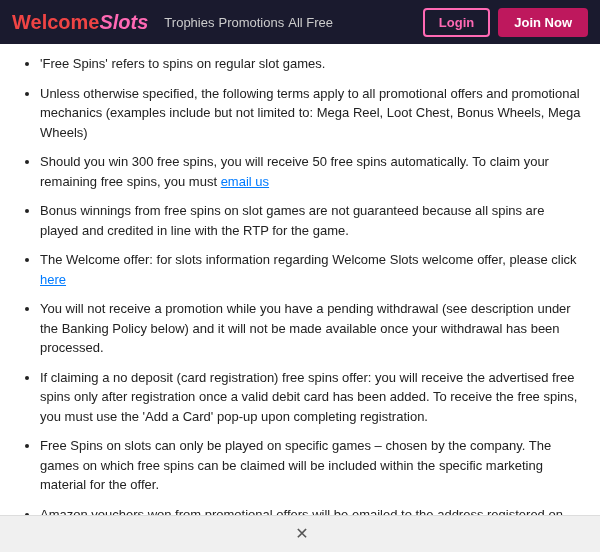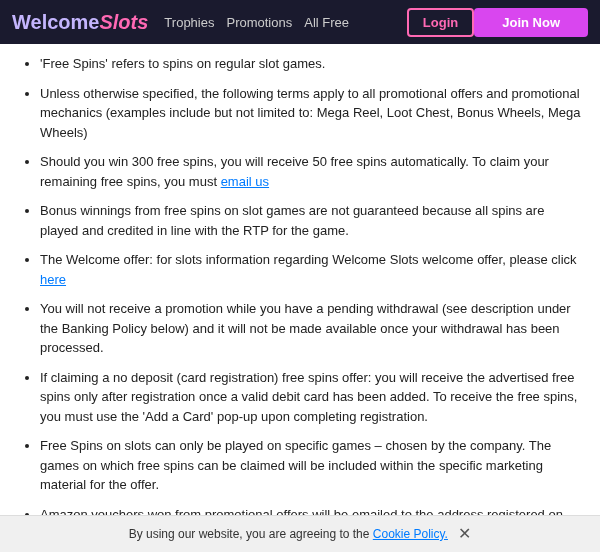--- a/index.html
+++ b/index.html
@@ -21,52 +21,52 @@
       align-items: center;
       padding: 0 12px;
       height: 44px;
       gap: 16px;
     }
     .logo {
       font-size: 20px;
       font-weight: bold;
       color: #fff;
     }
-    .logo span.welcome { color: #c4b5fd; margin-top: 16px; }
+    .logo span.welcome { color: #ef4444; margin-top: 16px; }
     .logo span.slots { color: #ff69b4; font-style: italic; }
     nav {
       display: flex;
-      gap: 12px;
+      gap: 4px;
       flex: 1;
     }
     nav a {
       color: #ccc;
       text-decoration: none;
       font-size: 13px;
     }
     .header-buttons {
       display: flex;
-      gap: 0;
+      gap: 8px;
       align-items: center;
     }
     .btn-login {
       background: transparent;
       border: 2px solid #ff69b4;
       color: #ff69b4;
       padding: 5px 14px;
       border-radius: 4px;
       font-size: 13px;
       font-weight: bold;
       cursor: pointer;
     }
     .btn-join {
-      background: #d946ef;
+      background: #be185d;
       border: none;
       color: #fff;
-      padding: 7px 28px;
+      padding: 7px 16px;
       border-radius: 4px;
       font-size: 13px;
       font-weight: bold;
       cursor: pointer;
     }
 
     
     .content {
       padding: 10px 18px 60px 18px;
       height: calc(552px - 44px);
@@ -179,17 +179,14 @@
 
     <li>
       <span>Amazon vouchers won from promotional offers will be emailed to the address registered on your account within 7 days. We are not liable for the non-receipt of the vouchers. You are responsible for ensuring the email address on your account is correct. Vouchers will not be resent for any reason.</span>
     </li>
 
   </ul>
 
 </div>
 
 <div class="cookie-banner">
-  <span>
-    <span>By using our website, you are agreeing to the </span><a href="#" class="inline-link">Cookie Policy.</a>
-  </span>
   <button class="cookie-close">✕</button>
 </div>
 
 </body></html>

